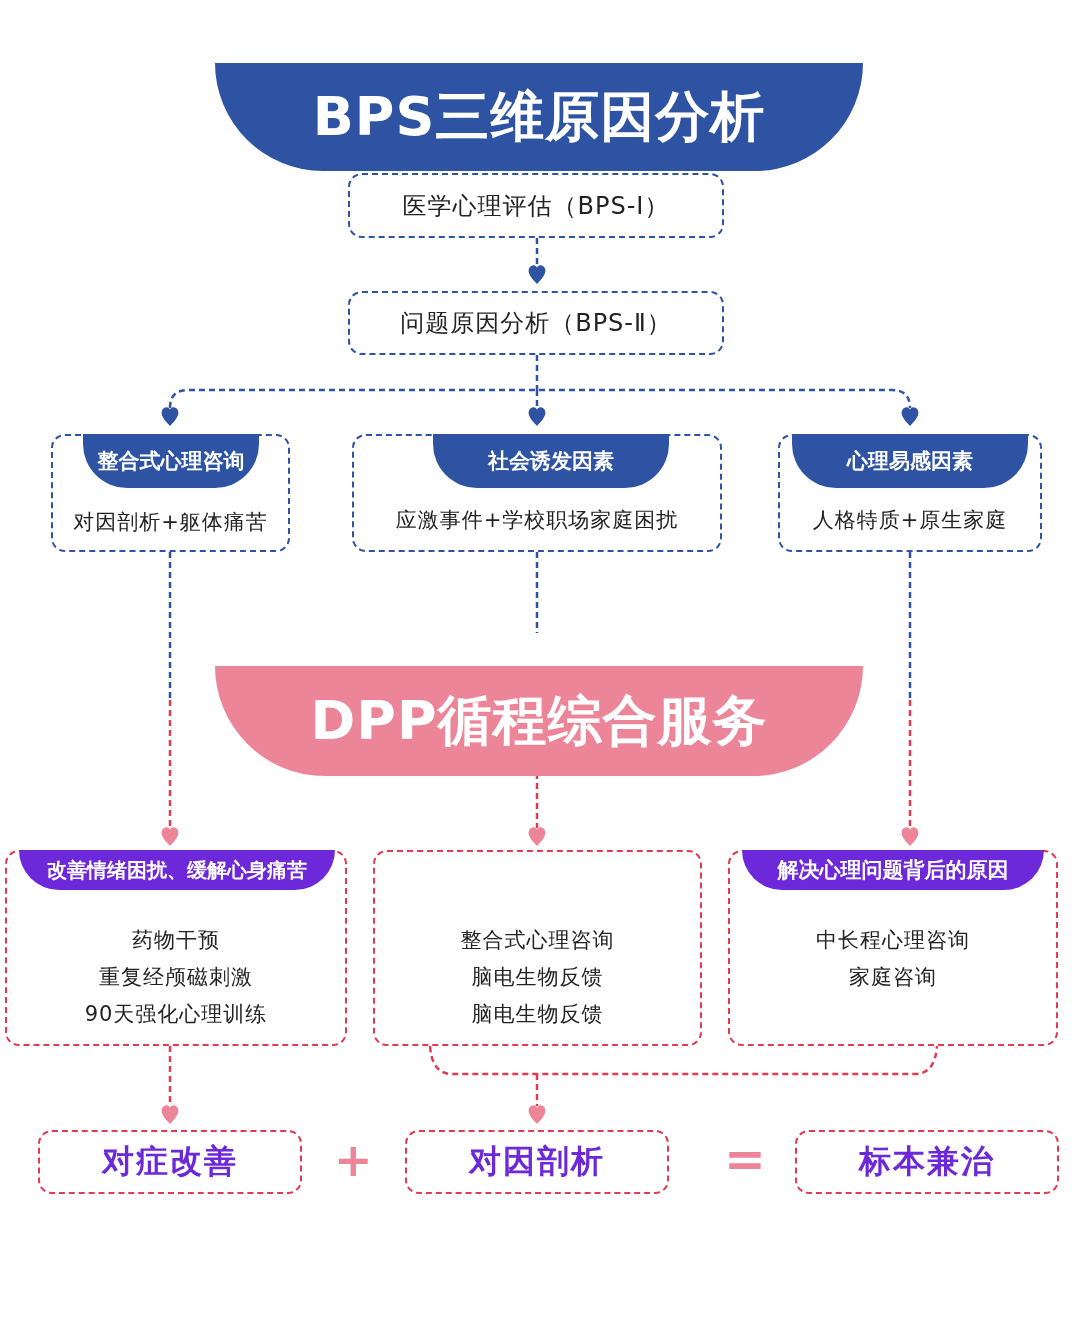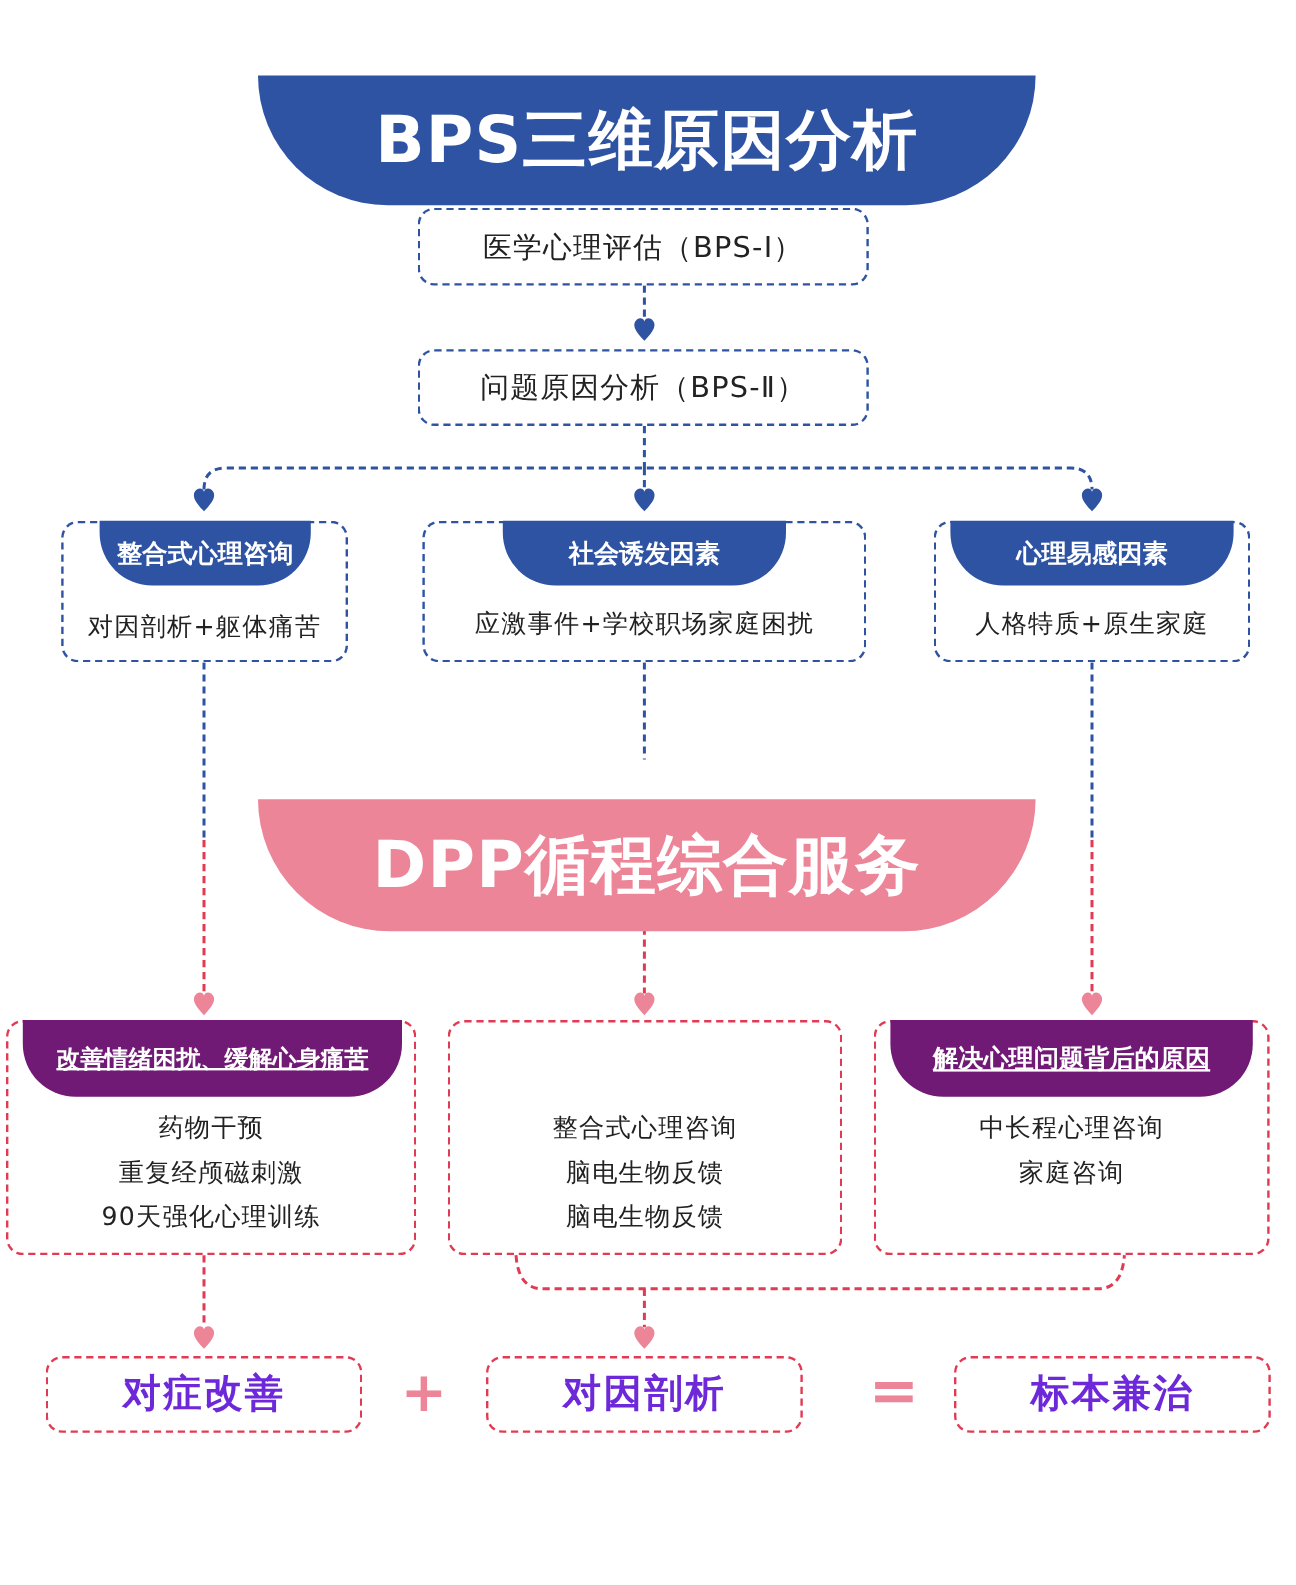--- a/index.html
+++ b/index.html
@@ -19,21 +19,21 @@
     .box-blue { border: 2.5px dashed #2e53a2; }
     .box-pink { border: 2.5px dashed #e23a52; }
     .box-center { display: flex; align-items: center; justify-content: center; }
 
     .step-text { font-size: 24px; color: #222; letter-spacing: 1px; }
 
     
     .tab { position: absolute; top: -2px; display: flex; align-items: center; justify-content: center;
            color: #fff; font-weight: bold; border-radius: 0 0 44px 44px; }
     .tab-blue { background: #2e53a2; height: 54px; font-size: 21px; }
-    .tab-pink { background: #701a75; height: 64px; font-size: 21px; text-decoration: underline; }
+    .tab-pink { background: #6d28d9; height: 40px; font-size: 21px; }
 
     .box-body { position: absolute; left: 0; right: 0; text-align: center; font-size: 21px; color: #222; letter-spacing: 1px; }
     .list-line { display: block; line-height: 37px; font-size: 21px; }
 
     .result-text { font-size: 32px; font-weight: bold; color: #6d28d9; letter-spacing: 2px; font-family: Liberation Mono, monospace; }
     .operator { position: absolute; color: #ec8597; font-weight: bold; }
   </style>
 </head>
 <body>
 
@@ -80,21 +80,21 @@
 </div>
 
 <div class="box box-blue" style="left:51px; top:434px; width:239px; height:118px;">
   <div class="tab tab-blue" style="left:30px; width:176px;">
     <span>整合式心理咨询</span>
   </div>
   <div class="box-body" style="top:72px;">对因剖析+躯体痛苦</div>
 </div>
 
 <div class="box box-blue" style="left:352px; top:434px; width:370px; height:118px;">
-  <div class="tab tab-blue" style="left:65px; width:236px;font-family:Liberation Serif, serif;">
+  <div class="tab tab-blue" style="left:79px; width:236px;font-family:Liberation Serif, serif;">
     <span>社会诱发因素</span>
   </div>
   <div class="box-body" style="top:70px;">应激事件+学校职场家庭困扰</div>
 </div>
 
 <div class="box box-blue" style="left:778px; top:434px; width:264px; height:118px;">
   <div class="tab tab-blue" style="left:12px; width:236px;">
     <span>心理易感因素</span>
   </div>
   <div class="box-body" style="top:70px;">人格特质+原生家庭</div>

